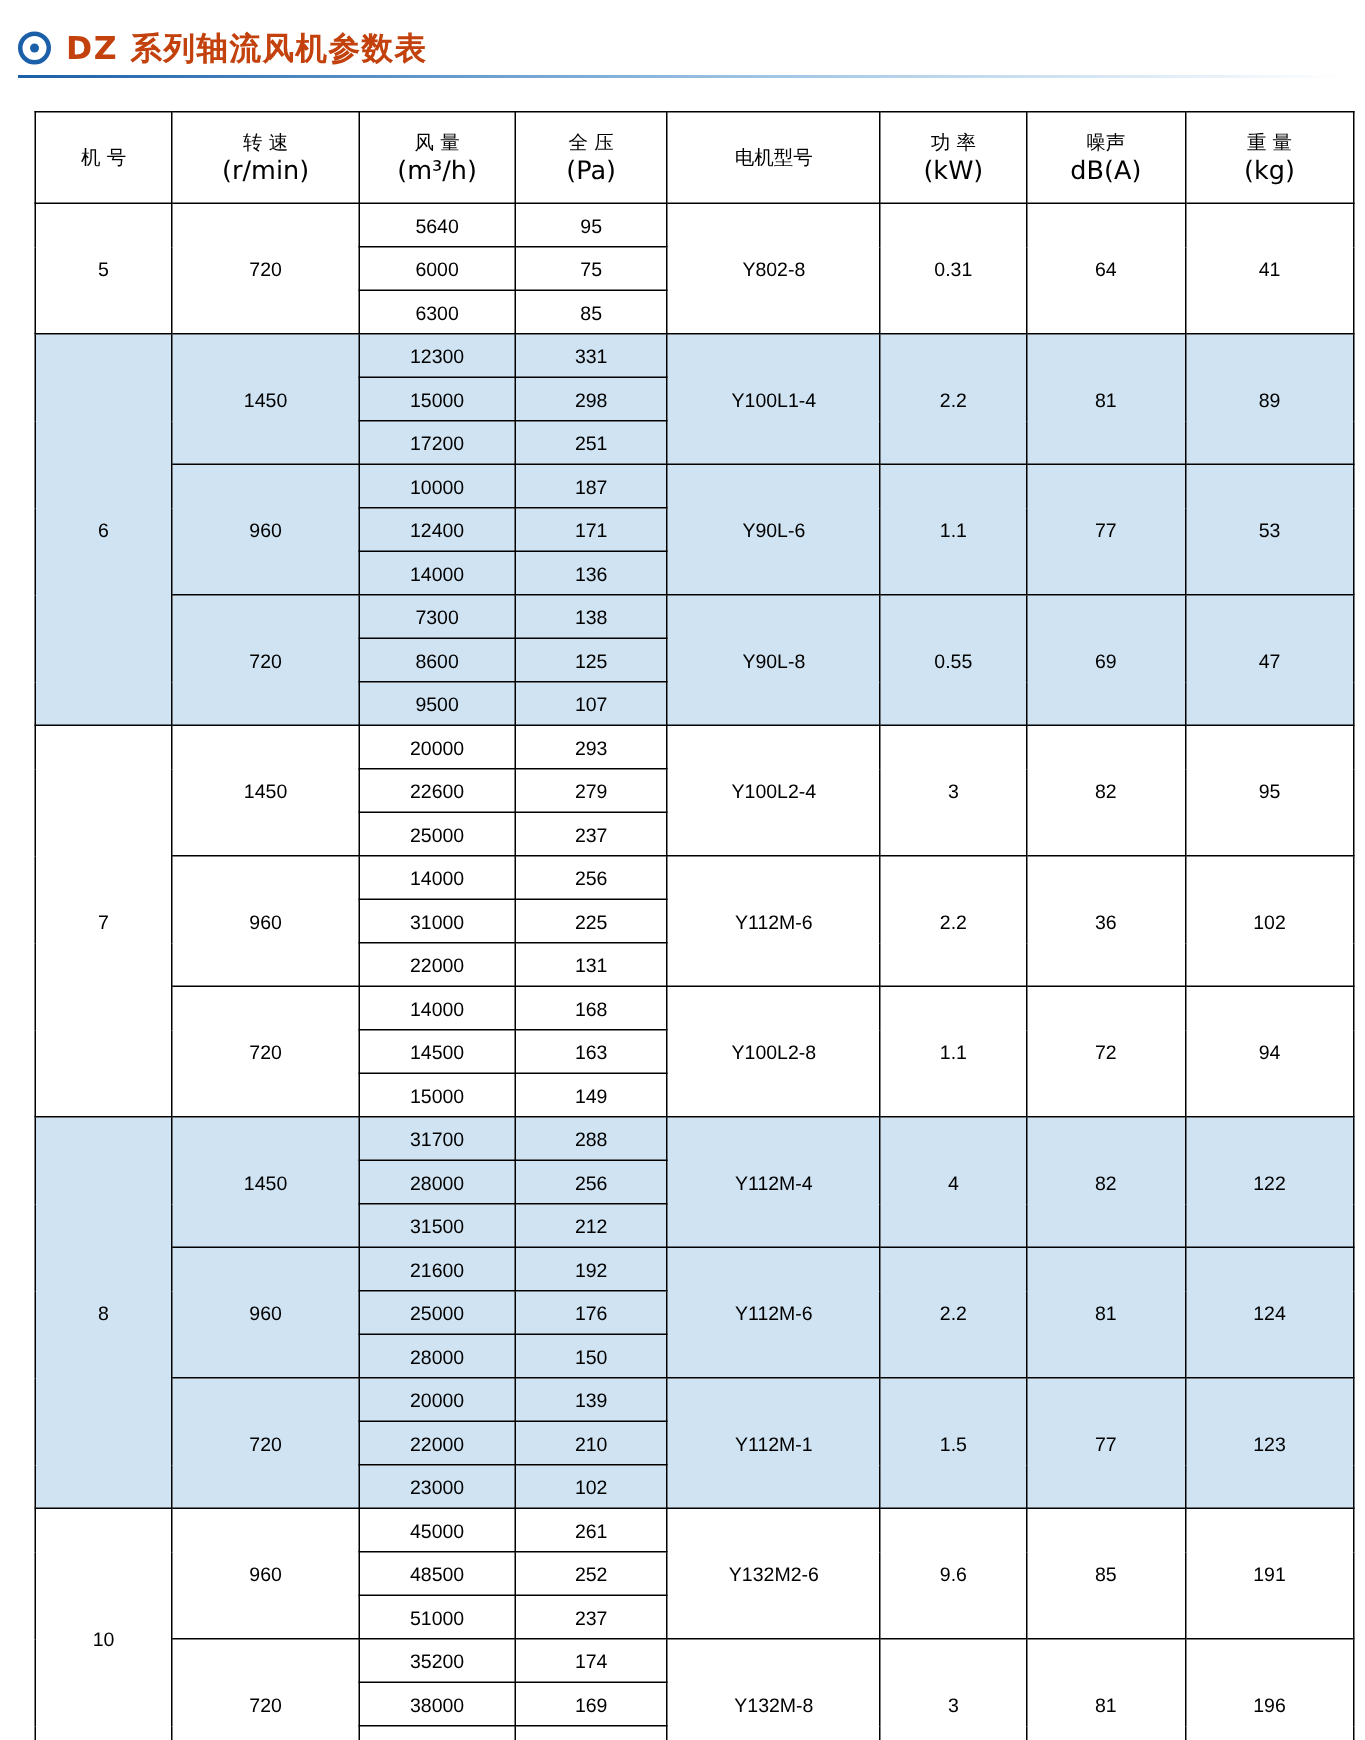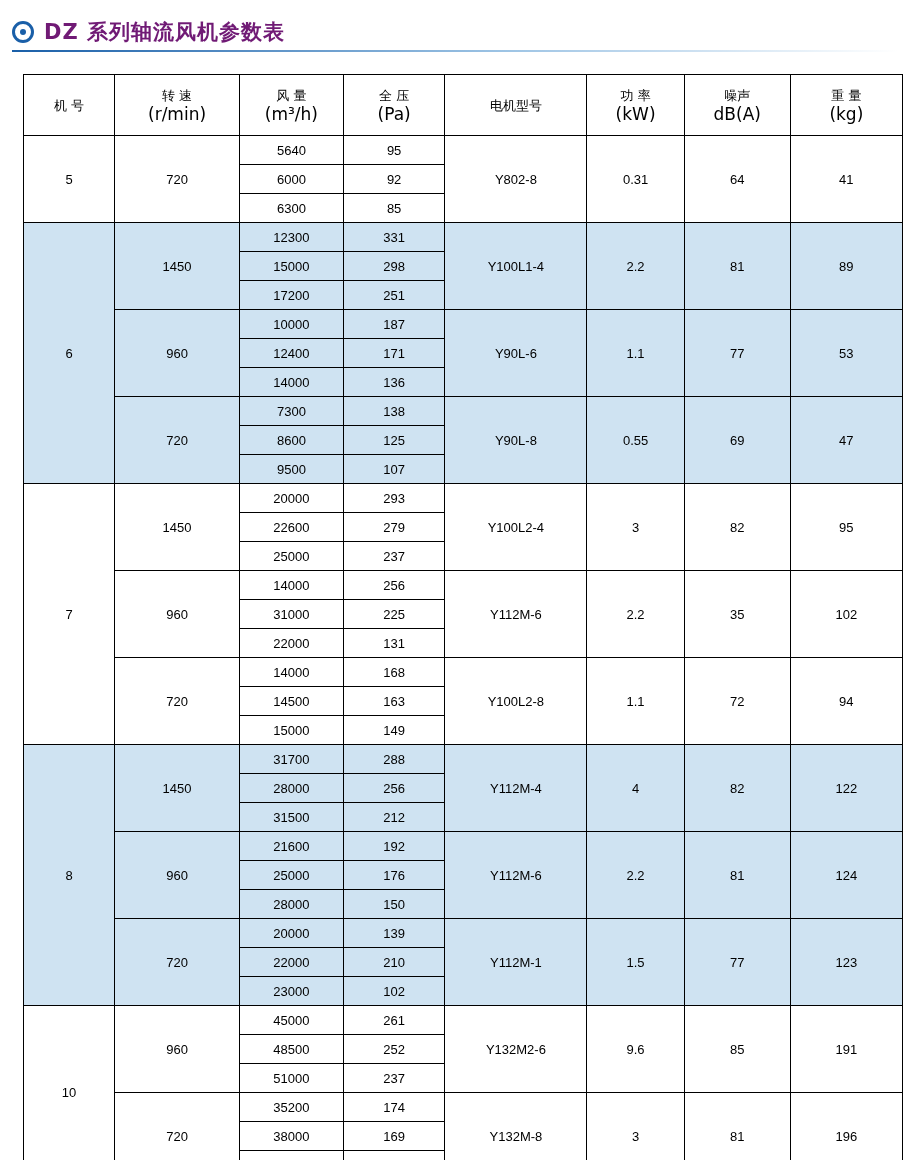--- a/index.html
+++ b/index.html
@@ -49,21 +49,21 @@
     width: 6px;
     height: 6px;
     margin-left: -3px;
     margin-top: -3px;
     background: #1a5fa8;
     border-radius: 50%;
   }
   .header-title {
     font-size: 21px;
     font-weight: bold;
-    color: #701a75;
+    color: #c2410c;
     letter-spacing: 1px;
     white-space: nowrap;
     line-height: 24px;
   }
   .header-rule {
     position: absolute;
     left: 12px;
     top: 50px;
     width: 886px;
     height: 2px;
@@ -181,21 +181,21 @@
             <td rowspan="3">720</td>
             <td class="sub">5640</td>
             <td class="sub">95</td>
             <td rowspan="3">Y802-8</td>
             <td rowspan="3">0.31</td>
             <td rowspan="3">64</td>
             <td rowspan="3">41</td>
           </tr>
           <tr class="plain">
             <td class="sub">6000</td>
-            <td class="sub">92</td>
+            <td class="sub">75</td>
           </tr>
           <tr class="plain">
             <td class="sub">6300</td>
             <td class="sub">85</td>
           </tr>
           <tr class="shade">
             <td rowspan="9">6</td>
             <td rowspan="3">1450</td>
             <td class="sub">12300</td>
             <td class="sub">331</td>
@@ -263,21 +263,21 @@
           <tr class="plain">
             <td class="sub">25000</td>
             <td class="sub">237</td>
           </tr>
           <tr class="plain">
             <td rowspan="3">960</td>
             <td class="sub">14000</td>
             <td class="sub">256</td>
             <td rowspan="3">Y112M-6</td>
             <td rowspan="3">2.2</td>
-            <td rowspan="3">35</td>
+            <td rowspan="3">36</td>
             <td rowspan="3">102</td>
           </tr>
           <tr class="plain">
             <td class="sub">31000</td>
             <td class="sub">225</td>
           </tr>
           <tr class="plain">
             <td class="sub">22000</td>
             <td class="sub">131</td>
           </tr>

